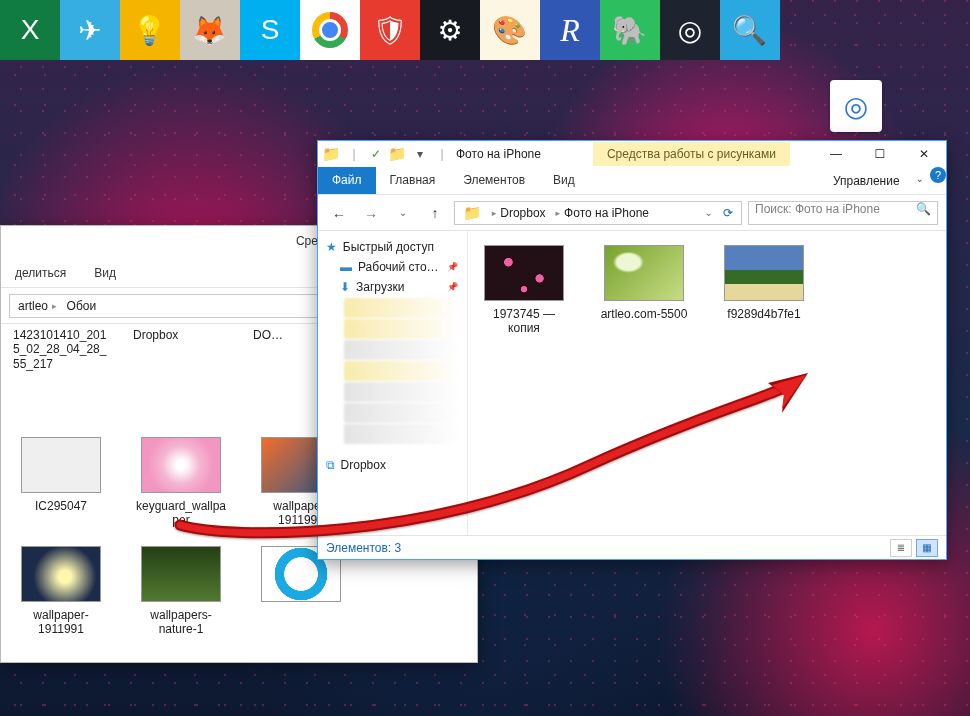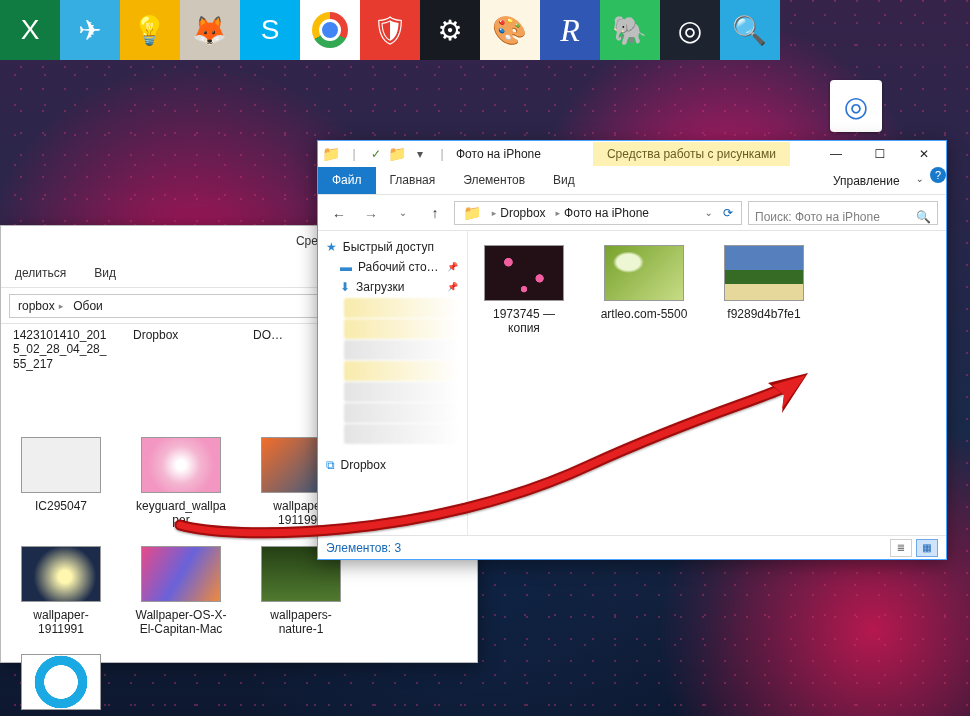--- a/index.html
+++ b/index.html
@@ -51,21 +51,21 @@
   .ribbon .expand{color:#555;font-size:10px;padding:6px 6px;}
   .ribbon .help{width:16px;height:16px;border-radius:50%;background:#1979ca;color:#fff;display:flex;align-items:center;justify-content:center;font-size:11px;}
   .addr{height:36px;display:flex;align-items:center;gap:6px;padding:0 8px;border-bottom:1px solid #e3e3e3;}
   .nav-btn{width:26px;height:26px;border-radius:50%;display:flex;align-items:center;justify-content:center;color:#6a6a6a;font-size:14px;}
   .nav-btn.enabled{color:#333;}
   .addr-box{flex:1;height:24px;border:1px solid #c9c9c9;display:flex;align-items:center;padding:0 4px;gap:2px;}
   .crumb{padding:0 4px;color:#222;display:flex;align-items:center;gap:4px;}
   .crumb .sep{color:#888;font-size:9px;}
   .addr-box .drop{margin-left:auto;color:#666;font-size:10px;padding:0 4px;}
   .addr-box .refresh{color:#1768b5;padding:0 4px;}
-  .search-box{width:190px;height:24px;border:1px solid #c9c9c9;display:flex;align-items:flex-end;padding:0 6px;color:#7f7f7f;}
+  .search-box{width:190px;height:24px;border:1px solid #c9c9c9;display:flex;align-items:flex-start;padding:0 6px;color:#7f7f7f;}
   .search-box .sicon{margin-left:auto;color:#555;}
   .body-split{display:flex;height:calc(100% - 26px - 28px - 36px - 24px);}
   .nav-pane{width:150px;border-right:1px solid #e9e9e9;padding:6px 4px;overflow:hidden;}
   .nav-item{display:flex;align-items:center;gap:6px;padding:3px 4px;color:#222;white-space:nowrap;}
   .nav-item.pin::after{content:"📌";font-size:9px;color:#777;margin-left:auto;}
   .nav-blur{height:20px;margin:1px 4px 1px 22px;background:linear-gradient(90deg,#f6e38a,#fff);filter:blur(1px);opacity:.7;border-radius:2px;}
   .nav-blur.g{background:linear-gradient(90deg,#d9d9d9,#fff);}
   .content{flex:1;padding:14px 8px;display:flex;flex-wrap:wrap;gap:20px 24px;align-content:flex-start;overflow:hidden;}
   .thumb-item{width:96px;text-align:center;}
   .thumb{width:80px;height:56px;margin:0 auto 6px;background:#aaa;border:1px solid #999;}
@@ -147,21 +147,21 @@
   <div class="ribbon">
     <div class="tab">делиться</div>
     <div class="tab">Вид</div>
     <div class="ctx">
         <span>Управление</span>
       </div>
   </div>
   <div class="addr">
     <div class="addr-box" style="flex:1">
       <span class="crumb">
-          <span>ropbox</span>
+          <span>artleo</span>
           <span class="sep">▸</span>
         </span>
       <span class="crumb">
           <span>Обои</span>
         </span>
       <span class="drop">⌄</span>
       <span class="refresh">⟳</span>
     </div>
     <div class="search-box" style="width:34px;overflow:hidden">По</div>
   </div>
@@ -189,24 +189,20 @@
         <div class="thumb-label">keyguard_wallpaper</div>
       </div>
 
     <div class="thumb-item">
         <div class="thumb orange"></div>
         <div class="thumb-label">wallpaper-1911991</div>
       </div>
     <div class="thumb-item">
         <div class="thumb galaxy"></div>
         <div class="thumb-label">wallpaper-1911991</div>
-      </div>
-    <div class="thumb-item">
-        <div class="thumb macblur"></div>
-        <div class="thumb-label">Wallpaper-OS-X-El-Capitan-Mac</div>
       </div>
     <div class="thumb-item">
         <div class="thumb forest"></div>
         <div class="thumb-label">wallpapers-nature-1</div>
       </div>
 
     <div class="thumb-item">
         <div class="thumb ring"></div>
       </div>
   </div>

